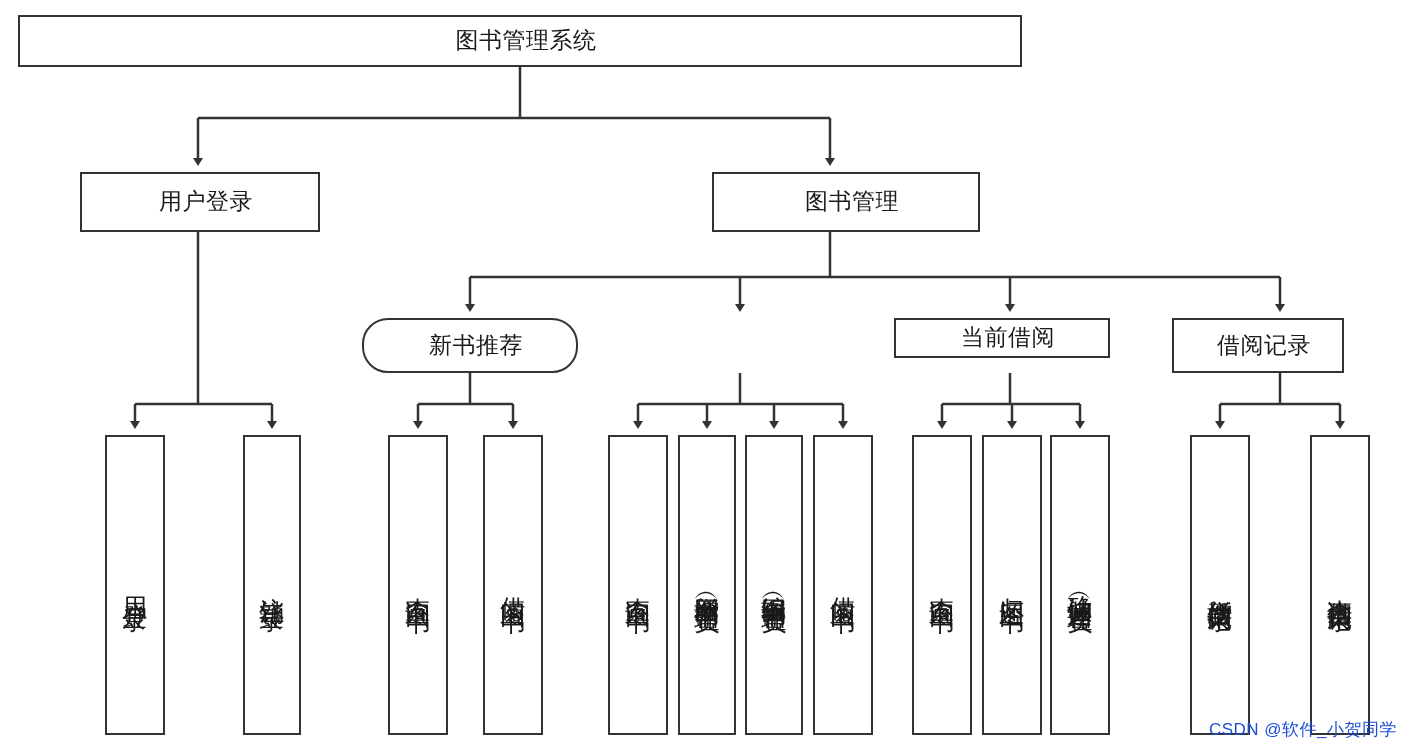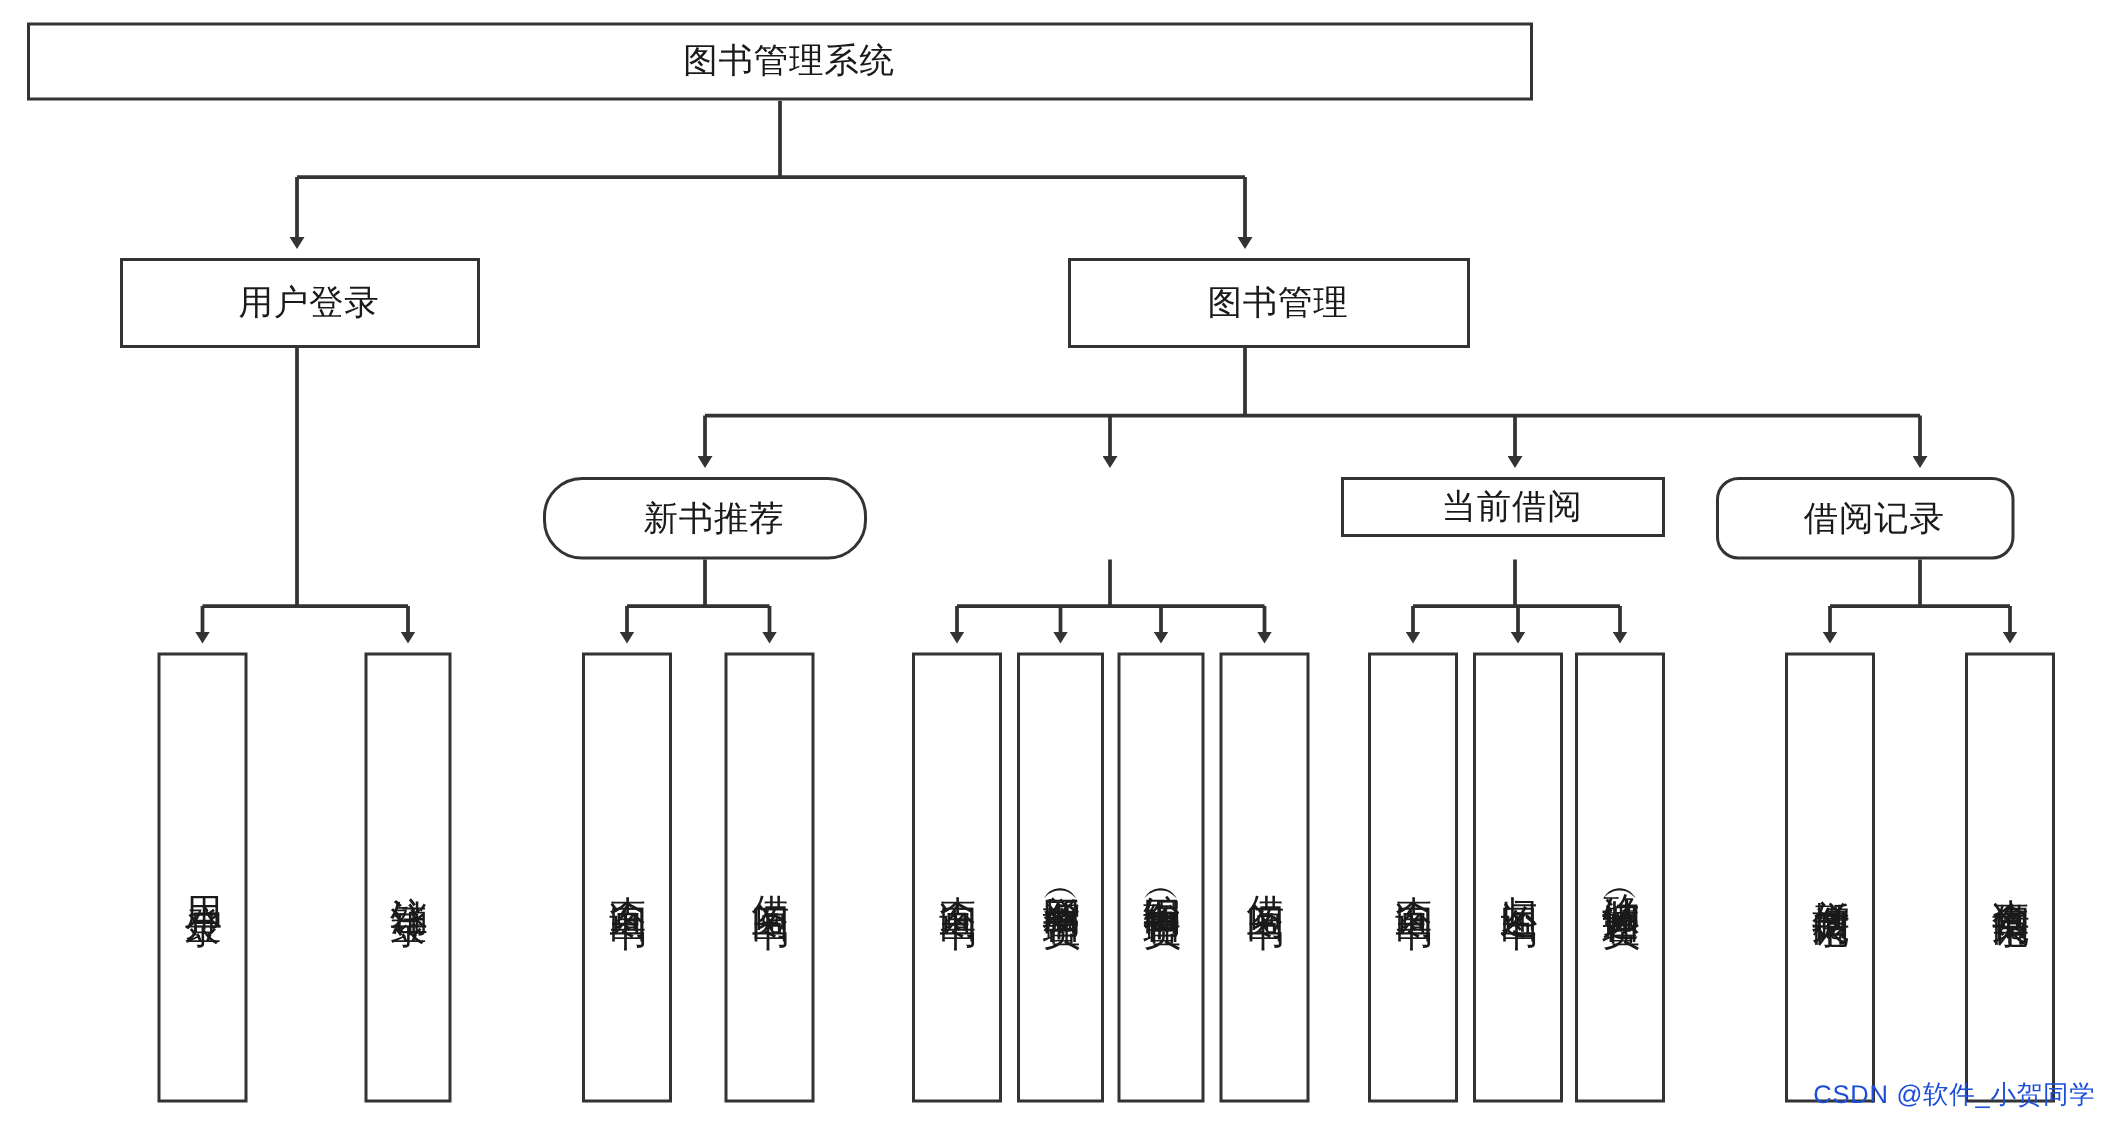--- a/index.html
+++ b/index.html
@@ -136,21 +136,21 @@
   <div class="node horiz" style="left:712px; top:172px; width:268px; height:60px;">
     <span class="lbl">图书管理</span>
   </div>
 
   <div class="node horiz" style="left:362px; top:318px; width:216px; height:55px;border-radius:26px;">
     <span class="lbl">新书推荐</span>
   </div>
   <div class="node horiz" style="left:868px; top:318px; width:216px; height:40px;margin-left:26px;">
     <span class="lbl">当前借阅</span>
   </div>
-  <div class="node horiz" style="left:1144px; top:318px; width:199px; height:55px;border-radius:15px;">
+  <div class="node horiz" style="left:1172px; top:318px; width:172px; height:55px;">
     <span class="lbl">借阅记录</span>
   </div>
 
   <div class="node vert" style="left:105px; top:435px; width:60px; height:300px;">
     <span class="lbl">用户登录</span>
   </div>
   <div class="node vert" style="left:243px; top:435px; width:58px; height:300px;">
     <span class="lbl">注销登录</span>
   </div>
 

